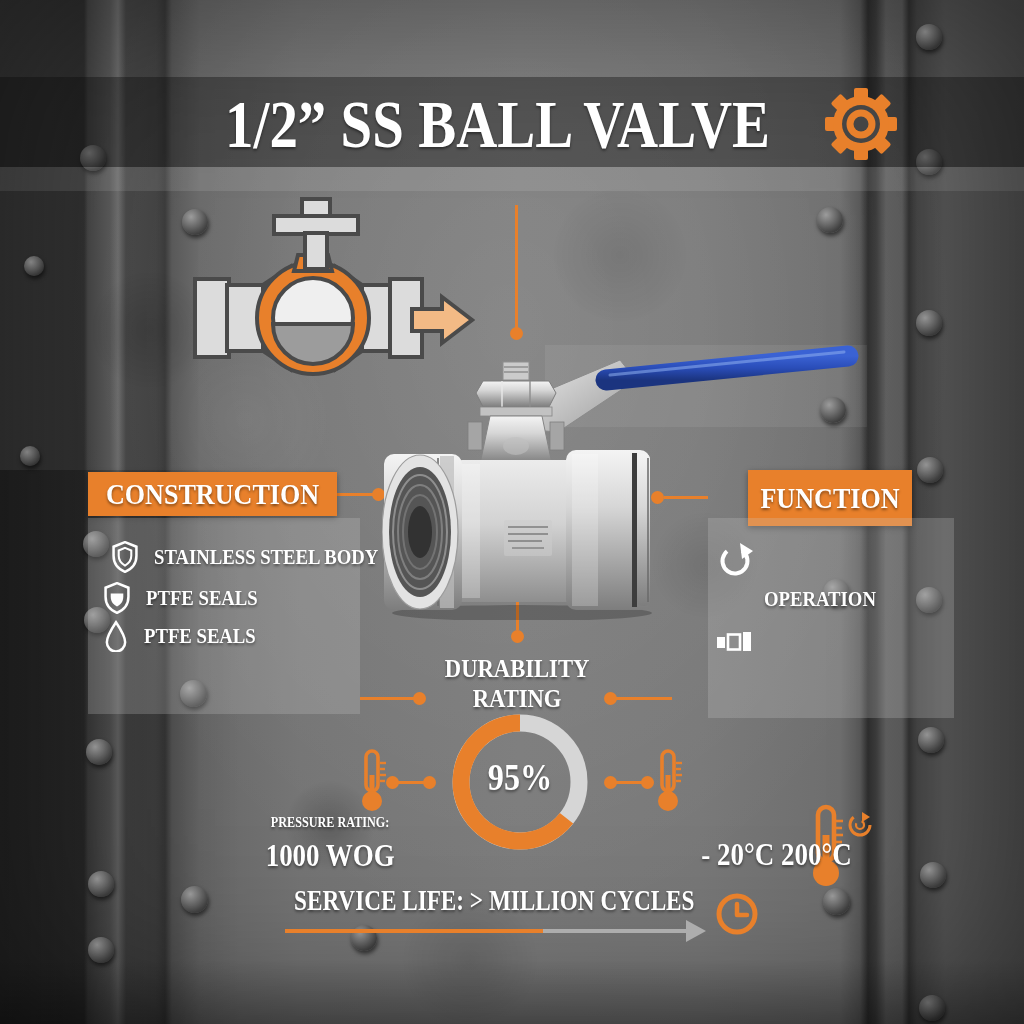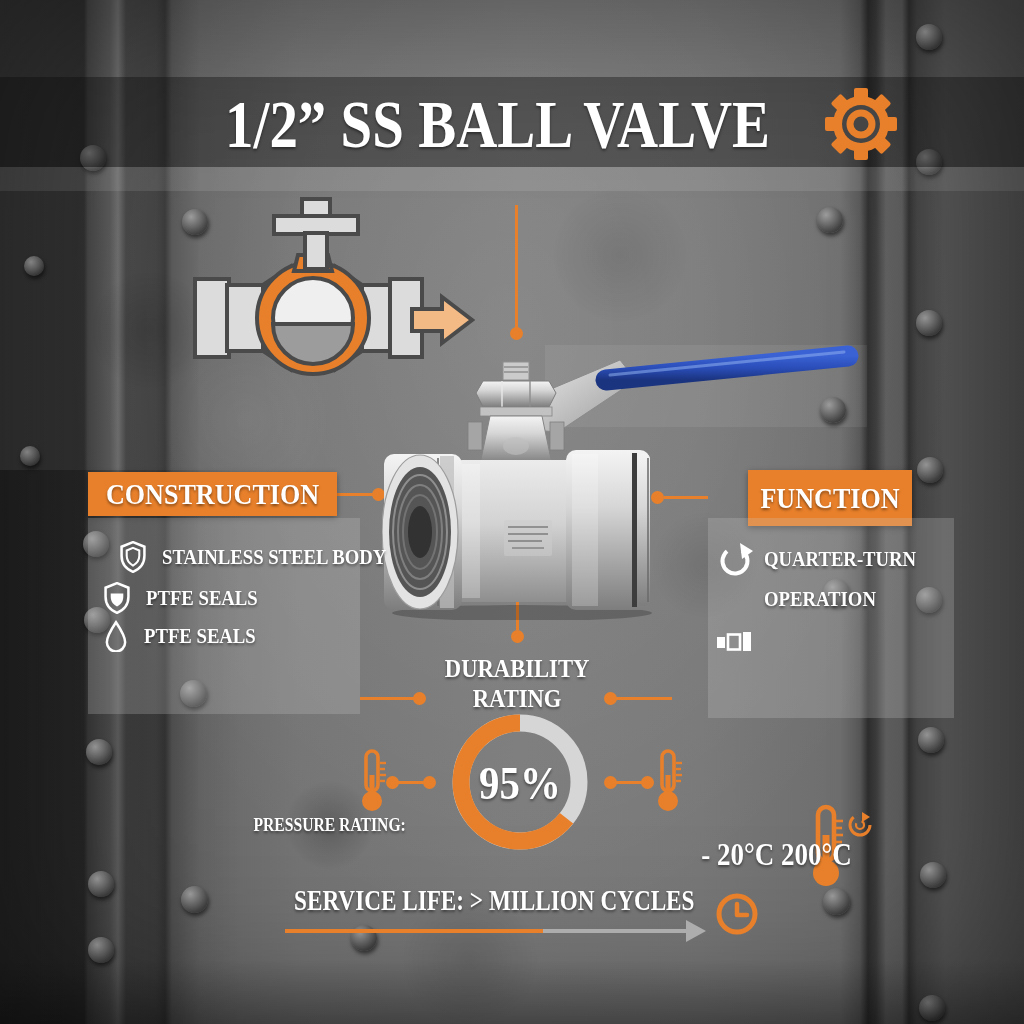--- a/index.html
+++ b/index.html
@@ -48,25 +48,25 @@
     box-shadow:0 2px 6px rgba(0,0,0,0.35);}
   .sec-header .t{font-size:30px;}
   .panel{background:rgba(205,205,205,0.24);}
   .item-row{display:flex;align-items:center;gap:14px;}
   .item-row .t{font-size:21.5px;}
   .fn-line{font-size:21.5px;}
   
   .conn{background:#E8802B;}
   .dot{width:13px;height:13px;border-radius:50%;background:#E8802B;}
   
-  .stat-label{font-size:18px;}
+  .stat-label{font-size:14px;}
   .stat-value{font-size:31px;}
   #durability-title{text-align:center;line-height:27px;}
   #durability-title .t{font-size:26px;}
-  #donut-value{font-size:47px;}
+  #donut-value{font-size:37px;}
   #service-text .t{font-size:29px;}
   .bar{height:4px;}
 </style>
 </head>
 <body>
 
 <div id="stage">
 
   <div id="bg-base" class="abs"></div>
   <div id="shade-bl" class="abs"></div>
@@ -222,21 +222,21 @@
     <rect x="250" y="123" width="5" height="154" fill="#3d3d3d"></rect>
     <rect x="255" y="124" width="13" height="152" rx="5" fill="url(#metalV)"></rect>
     <line x1="266" y1="128" x2="266" y2="272" stroke="#6a6a6a" stroke-width="1.5"></line>
   </svg>
 
   <div class="abs sec-header" style="left:88px;top:472px;width:249px;height:44px;">
     <span class="txt t cond">CONSTRUCTION</span>
   </div>
   <div class="abs panel" style="left:88px;top:518px;width:272px;height:196px;"></div>
 
-  <div class="abs item-row" style="left:118px;top:540px;height:34px;">
+  <div class="abs item-row" style="left:110px;top:540px;height:34px;">
     <svg width="30" height="32" viewBox="0 0 24 28">
       <path d="M12,1 L22,5 V13 C22,21 17,25 12,27 C7,25 2,21 2,13 V5 Z" fill="none" stroke="#fff" stroke-width="2.2"></path>
       <path d="M12,6 L17.5,8.3 V13 C17.5,17.6 14.8,20 12,21.5 C9.2,20 6.5,17.6 6.5,13 V8.3 Z" fill="none" stroke="#fff" stroke-width="1.8"></path>
     </svg>
     <span class="txt t condL">STAINLESS STEEL BODY</span>
   </div>
   <div class="abs item-row" style="left:102px;top:581px;height:34px;">
     <svg width="30" height="32" viewBox="0 0 24 28">
       <path d="M12,1 L22,5 V13 C22,21 17,25 12,27 C7,25 2,21 2,13 V5 Z" fill="none" stroke="#fff" stroke-width="2.2"></path>
       <path d="M6.5,10 H17.5 V13 C17.5,17.6 14.8,20 12,21.5 C9.2,20 6.5,17.6 6.5,13 Z" fill="#fff"></path>
@@ -255,23 +255,20 @@
   </div>
   <div class="abs panel" style="left:708px;top:518px;width:246px;height:200px;"></div>
 
   <div class="abs" style="left:716px;top:542px;">
     <svg width="38" height="38" viewBox="-19 -19 38 38">
       <g transform="rotate(-55)">
         <circle r="12.5" fill="none" stroke="#fff" stroke-width="4" stroke-dasharray="62 17"></circle>
       </g>
       <polygon points="5,-18 18,-10 7,-2" fill="#fff"></polygon>
     </svg>
-  </div>
-  <div class="abs txt fn-line" style="left:764px;top:547px;">
-    <span class="condL">QUARTER-TURN</span>
   </div>
   <div class="abs txt fn-line" style="left:764px;top:587px;">
     <span class="condL">OPERATION</span>
   </div>
   <div class="abs" style="left:716px;top:628px;">
     <svg width="36" height="28" viewBox="0 0 36 28">
       <rect x="1" y="9" width="8" height="11" fill="#fff"></rect>
       <rect x="12" y="6.5" width="12" height="15" fill="none" stroke="#fff" stroke-width="2.6"></rect>
       <rect x="27" y="4" width="8" height="19" fill="#fff"></rect>
     </svg>
@@ -335,20 +332,23 @@
     <g transform="translate(34,-22)">
       <circle r="10" fill="none" stroke="#E8802B" stroke-width="3" stroke-dasharray="40 23"></circle>
       <polygon points="2,-13 10,-8 2,-3" fill="#E8802B"></polygon>
       <circle r="4" fill="none" stroke="#E8802B" stroke-width="2.2" stroke-dasharray="14 6"></circle>
     </g>
   </svg>
 
   <div class="abs txt stat-label" style="left:170px;top:815px;width:320px;text-align:center;">
     <span class="cond">PRESSURE RATING:</span>
   </div>
+  <div class="abs txt stat-value" style="left:170px;top:838px;width:320px;text-align:center;">
+    <span class="cond">1000 WOG</span>
+  </div>
   <div class="abs txt stat-value" style="left:543px;top:837px;width:320px;text-align:right;">
     <span class="cond">- 20°C 200°C</span>
   </div>
 
   <div id="service-text" class="abs txt" style="left:187px;top:884px;width:614px;text-align:center;">
     <span class="t" style="display:inline-block;transform:scaleX(0.8);">SERVICE LIFE: &gt; MILLION CYCLES</span>
   </div>
   <div class="abs bar" style="left:285px;top:929px;width:258px;background:#E8802B;"></div>
   <div class="abs bar" style="left:543px;top:929px;width:143px;background:#ADADAD;"></div>
   <div class="abs" style="left:686px;top:920px;width:0;height:0;border-left:20px solid #ADADAD;border-top:11px solid transparent;border-bottom:11px solid transparent;"></div>

